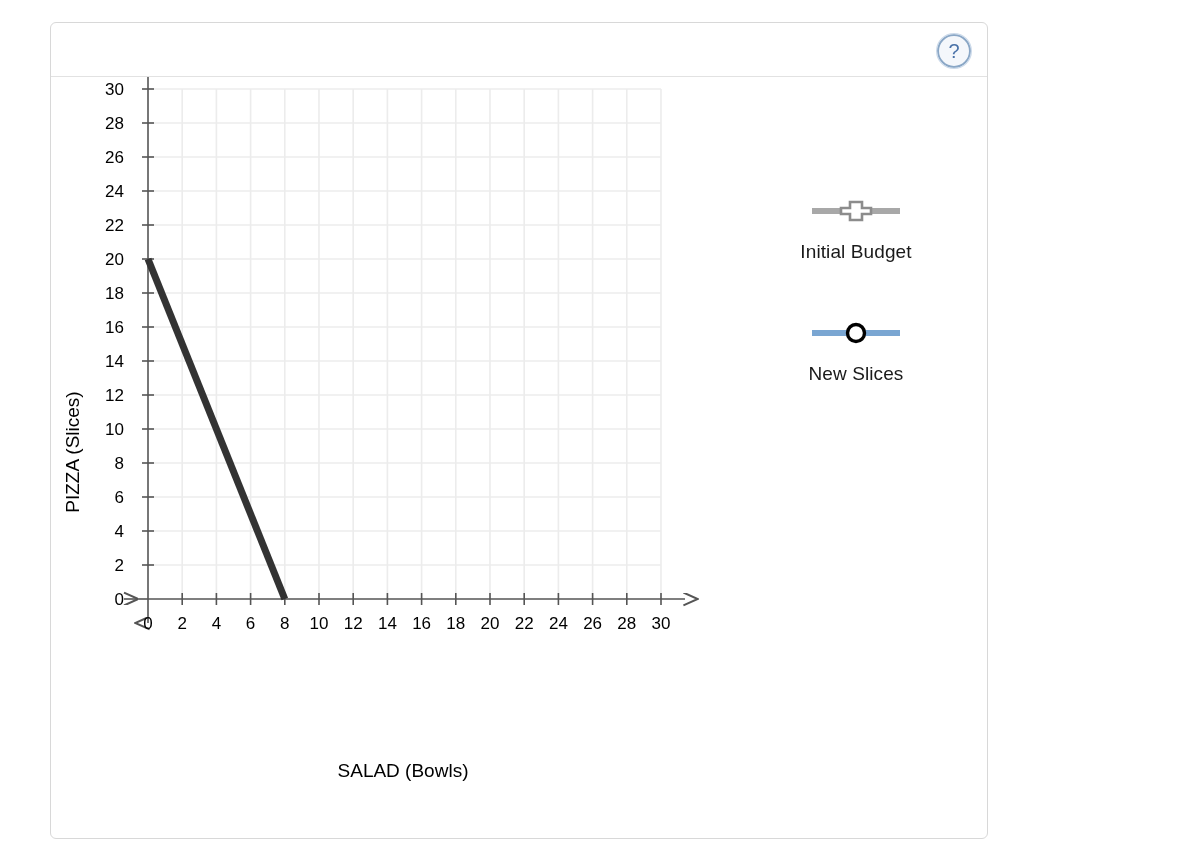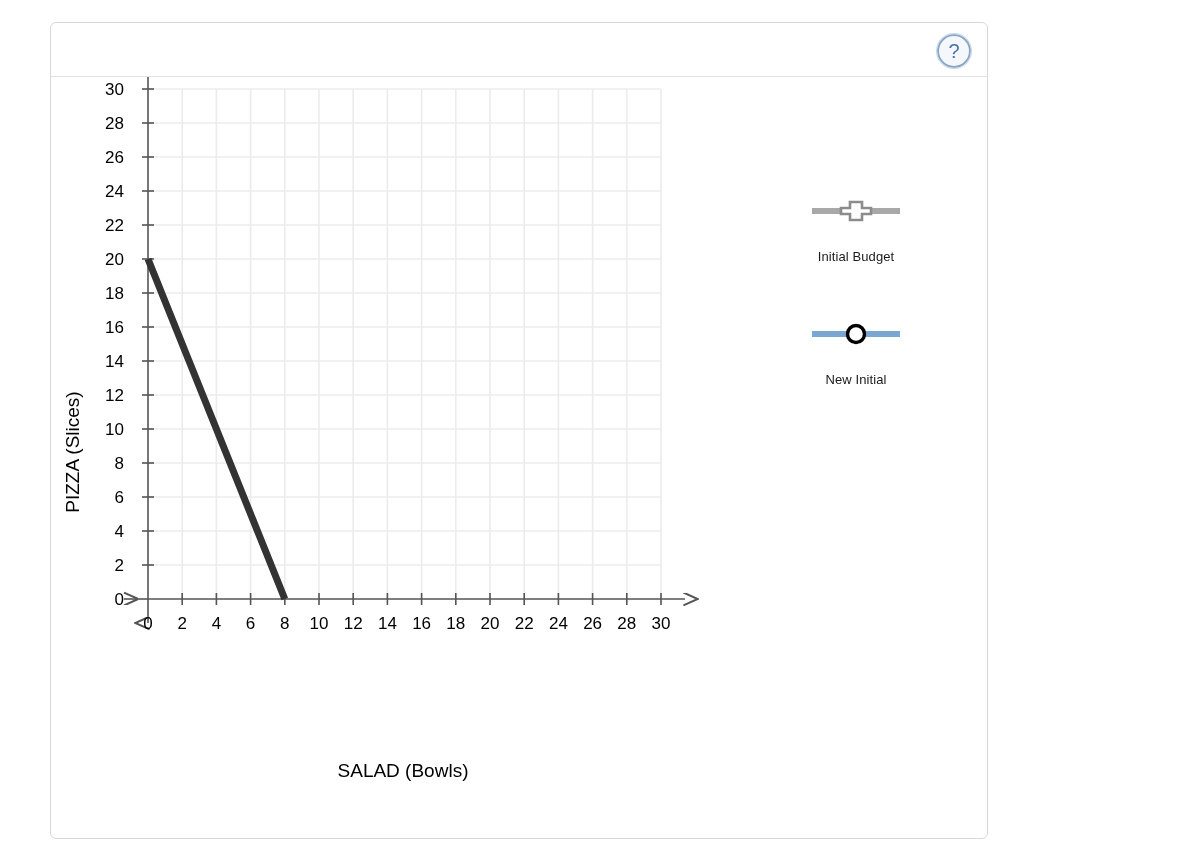--- a/index.html
+++ b/index.html
@@ -75,22 +75,22 @@
     margin-bottom: 56px;
     text-align: center;
   }
   .legend-swatch {
     height: 28px;
     display: flex;
     align-items: center;
     justify-content: center;
   }
   .legend-label {
-    margin-top: 24px;
-    font-size: 13px;
+    margin-top: 16px;
+    font-size: 19px;
     color: #1a1a1a;
     letter-spacing: .1px;
   }
 </style>
 </head>
 <body>
 
 <div id="app-panel">
 
   <div id="toolbar">
@@ -247,19 +247,19 @@
         <div class="legend-label">Initial Budget</div>
       </div>
 
       <div class="legend-entry">
         <div class="legend-swatch">
           <svg width="92" height="28" viewBox="0 0 92 28">
             <line x1="2" y1="14" x2="90" y2="14" stroke="#7aa6d2" stroke-width="6"></line>
             <circle cx="46" cy="14" r="8.5" fill="#ffffff" stroke="#000000" stroke-width="3.4"></circle>
           </svg>
         </div>
-        <div class="legend-label">New Initial</div>
+        <div class="legend-label">New Slices</div>
       </div>
 
     </div>
 
   </div>
 </div>
 
 </body></html>

